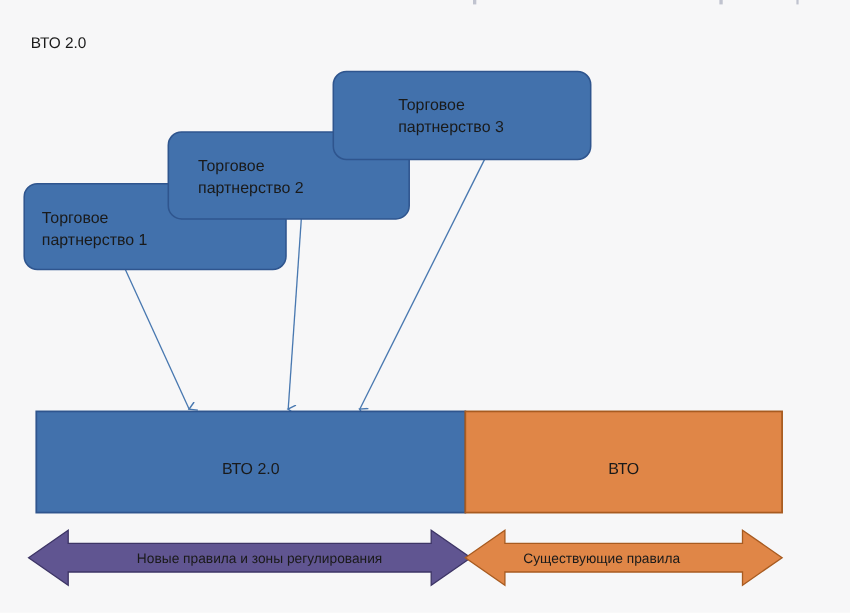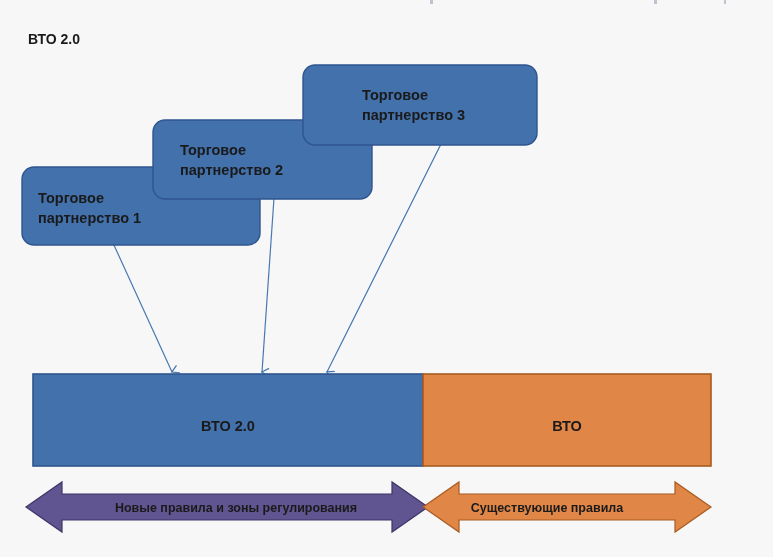--- a/index.html
+++ b/index.html
@@ -9,21 +9,20 @@
   }
   body {
     font-family: "Liberation Sans", sans-serif;
   }
   #canvas {
     position: relative;
     width: 773px;
     height: 557px;
     background: #f7f7f8;
     overflow: hidden;
-    font-weight: bold;
   }
   #diagram-svg {
     position: absolute;
     left: 0;
     top: 0;
     width: 773px;
     height: 557px;
   }
   .box-label, .bar-label, .arrow-label, .page-title {
     font-family: "Liberation Sans", sans-serif;

